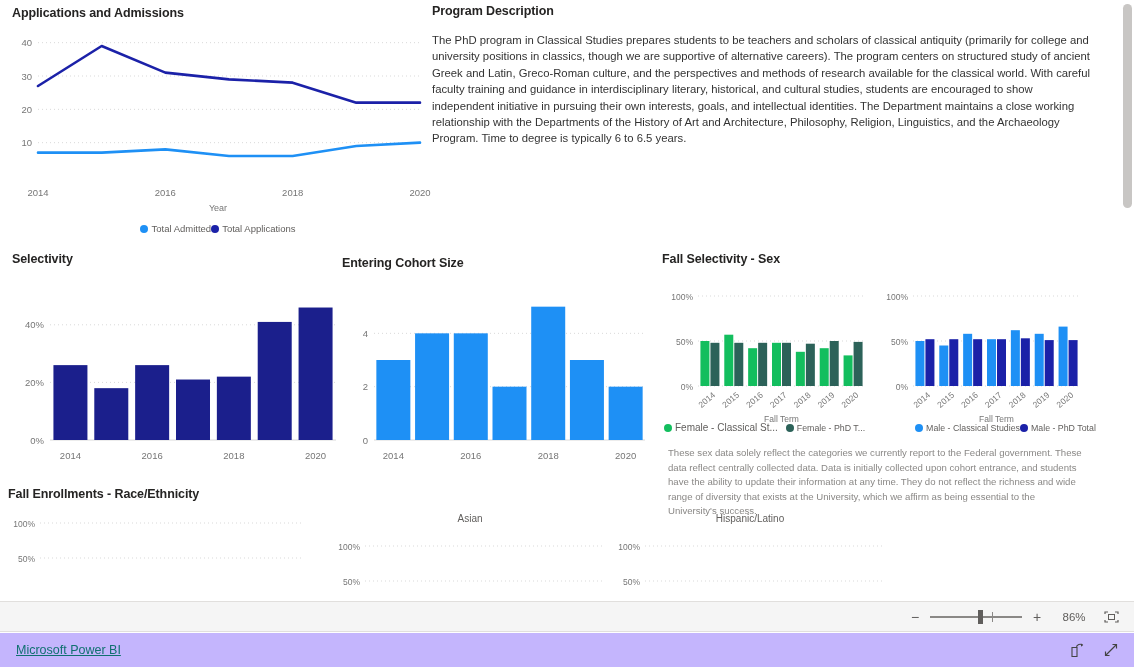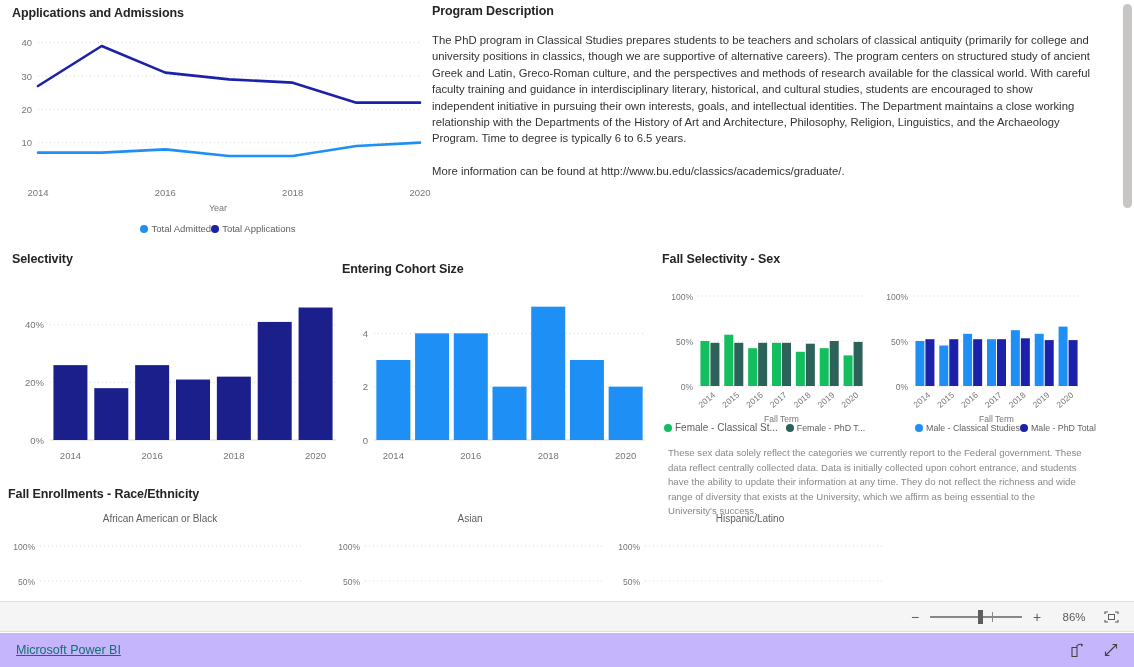--- a/index.html
+++ b/index.html
@@ -35,21 +35,21 @@
 
   
   #selectivity { position:absolute; left:8px; top:250px; width:330px; height:220px; }
   #sel-title { position:absolute; left:4px; top:2px; }
   #sel-plot { position:absolute; left:0; top:32px; }
   #sel-yname { position:absolute; left:-16px; top:330px; transform-origin:left top;
     transform:rotate(-90deg); font-size:9px; color:#767676; }
 
   
   #cohort { position:absolute; left:340px; top:250px; width:310px; height:220px; }
-  #coh-title { position:absolute; left:2px; top:12px; }
+  #coh-title { position:absolute; left:2px; top:6px; }
   #coh-plot { position:absolute; left:0; top:32px; }
 
   
   #sex { position:absolute; left:660px; top:250px; width:430px; height:260px; }
   #sex-title { position:absolute; left:2px; top:2px; }
   #sex-plots { position:absolute; left:0; top:34px; display:flex; }
   #sex-legend { position:absolute; left:4px; top:172px; width:420px;
     display:flex; align-items:center; }
   #sex-note { position:absolute; left:8px; top:196px; width:415px;
     font-size:9.6px; line-height:14.5px; color:#8a8886; }
@@ -127,21 +127,20 @@
         <div class="lg-item">
           <span class="lg-dot" style="background: rgb(27, 33, 168);"></span>
           <span class="lg-txt">Total Applications</span>
         </div>
       </div>
   </div>
 
   <div id="progdesc">
     <div id="pd-title" class="panel-title">Program Description</div>
     <div class="pd-para">The PhD program in Classical Studies prepares students to be teachers and scholars of classical antiquity (primarily for college and university positions in classics, though we are supportive of alternative careers). The program centers on structured study of ancient Greek and Latin, Greco-Roman culture, and the perspectives and methods of research available for the classical world. With careful faculty training and guidance in interdisciplinary literary, historical, and cultural studies, students are encouraged to show independent initiative in pursuing their own interests, goals, and intellectual identities. The Department maintains a close working relationship with the Departments of the History of Art and Architecture, Philosophy, Religion, Linguistics, and the Archaeology Program. Time to degree is typically 6 to 6.5 years.</div>
-    <div id="pd-p2" class="pd-para">More information can be found at http://www.bu.edu/classics/academics/graduate/.</div>
   </div>
 
   <div id="selectivity">
     <div id="sel-title" class="panel-title">Selectivity</div>
     <svg id="sel-plot" width="330" height="185">
       <g id="sel-grid">
           <line x1="42" x2="328" y1="158" y2="158" stroke="#d9d9d9" stroke-width="1"></line>
           <line x1="42" x2="328" y1="100.4" y2="100.4" class="gridline"></line>
           <line x1="42" x2="328" y1="42.8" y2="42.8" class="gridline"></line>
         </g>
@@ -286,21 +285,20 @@
         </div>
       </div>
 
     <div id="sex-note">These sex data solely reflect the categories we currently report to the Federal government. These data reflect centrally collected data. Data is initially collected upon cohort entrance, and students have the ability to update their information at any time. They do not reflect the richness and wide range of diversity that exists at the University, which we affirm as being essential to the University's success.</div>
   </div>
 
   <div id="race">
     <div id="race-title" class="panel-title">Fall  Enrollments - Race/Ethnicity</div>
 
     <div class="race-cell" id="race-c1">
-      <div class="sub-title race-sub">African American or Black</div>
       <svg class="race-svg" width="310" height="70">
           <line x1="40" x2="302" y1="45" y2="45" class="gridline"></line>
           <text x="35" y="48.5" font-size="8.5" fill="#767676" font-family="&quot;Liberation Sans&quot;, sans-serif" text-anchor="end">50%</text>
           <line x1="40" x2="302" y1="10" y2="10" class="gridline"></line>
           <text x="35" y="13.5" font-size="8.5" fill="#767676" font-family="&quot;Liberation Sans&quot;, sans-serif" text-anchor="end">100%</text>
         </svg>
     </div>
 
     <div class="race-cell" id="race-c2">
       <div class="sub-title race-sub">Asian</div>

